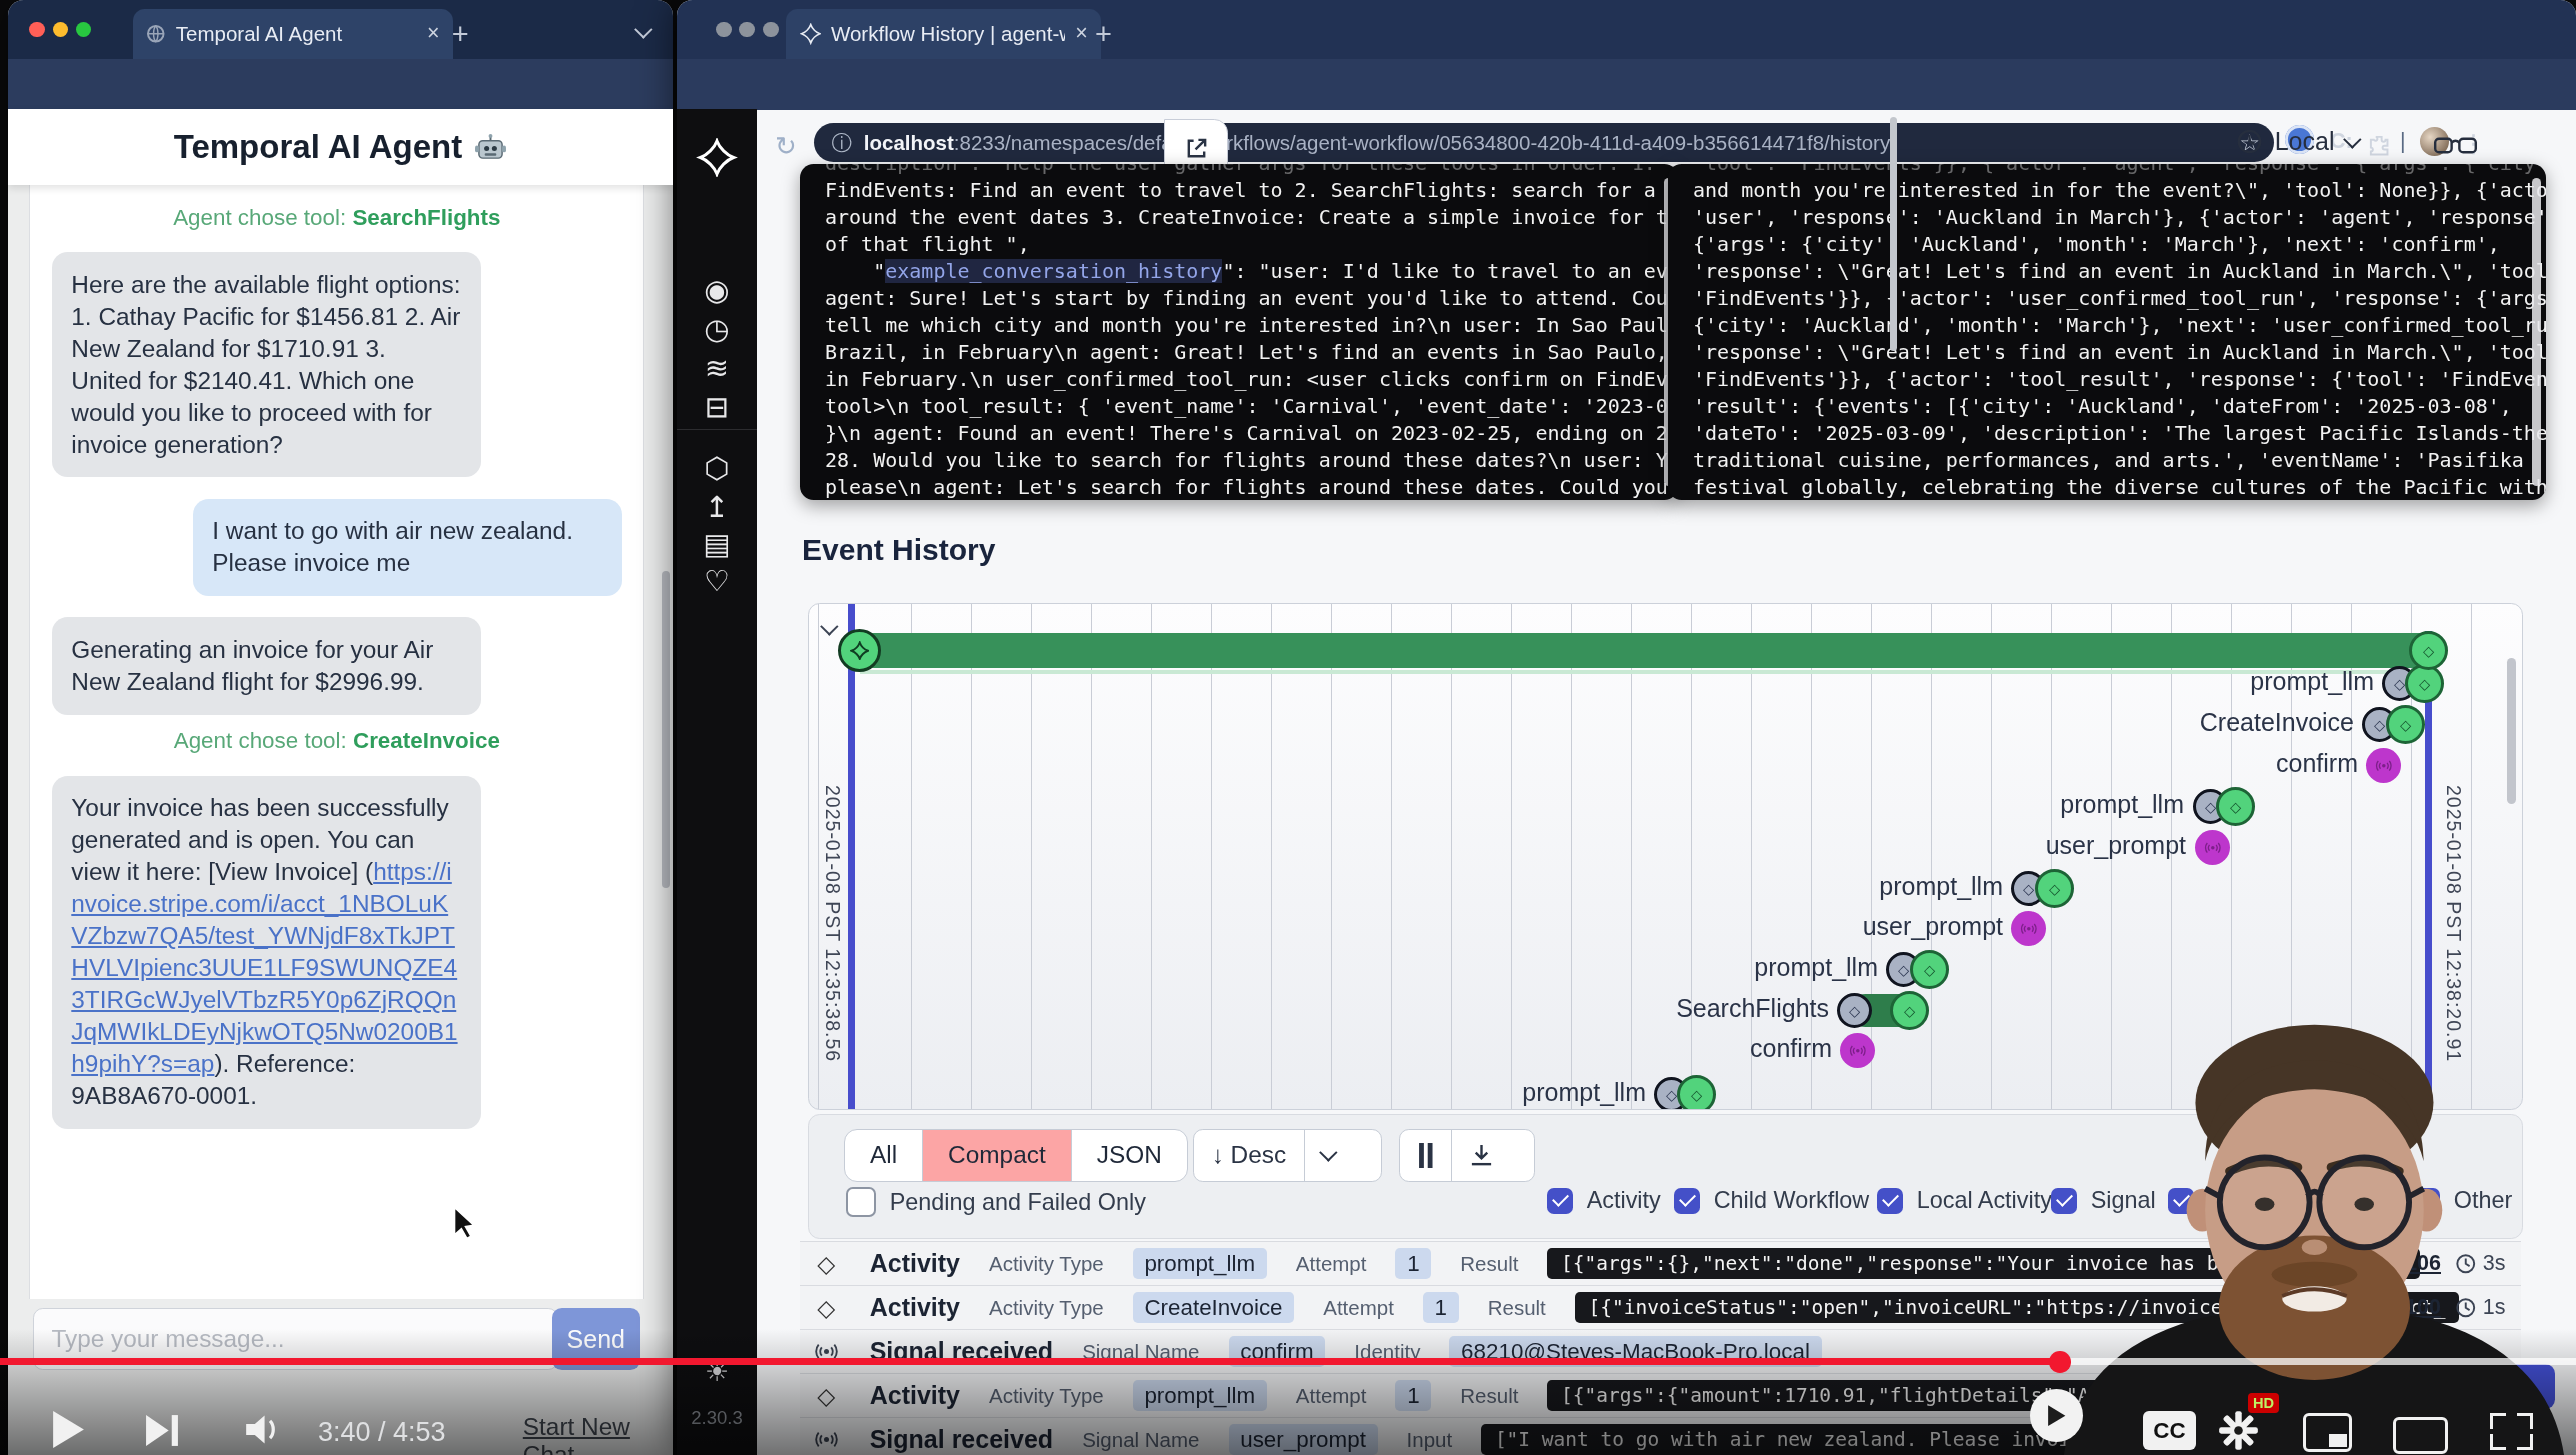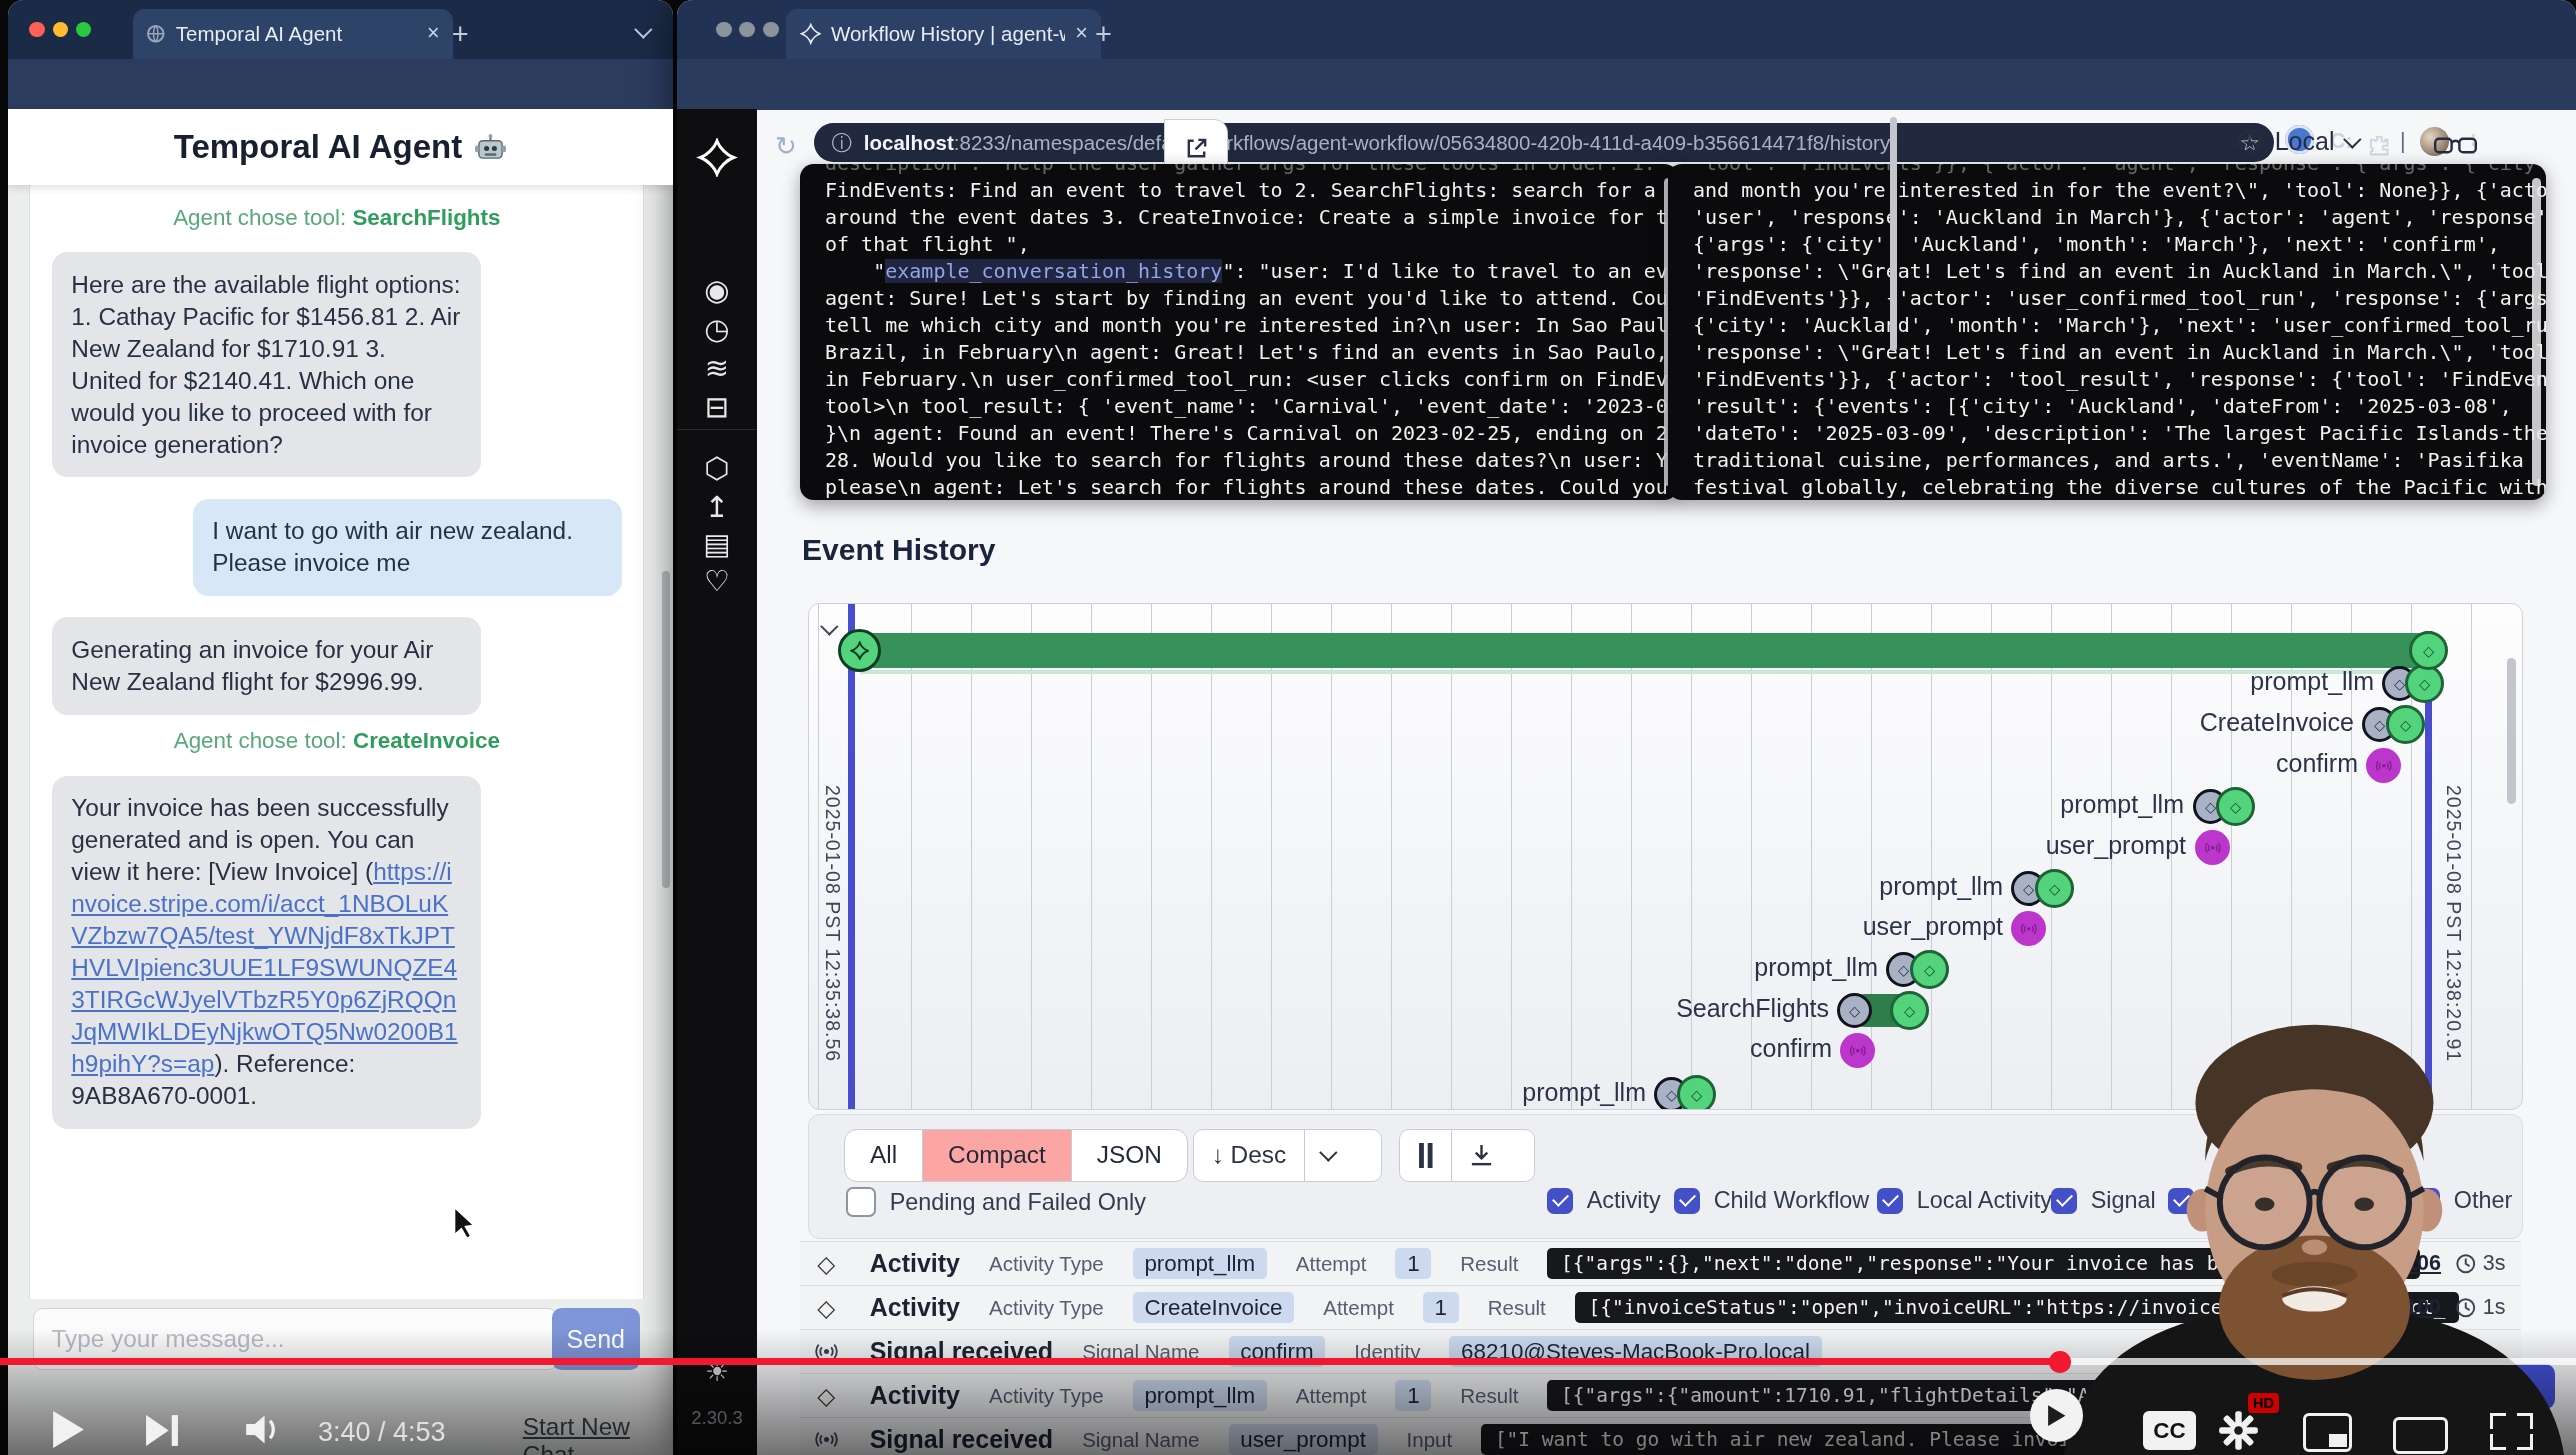--- a/index.html
+++ b/index.html
@@ -141,21 +141,21 @@
   
   #progress-red{position:absolute;left:0;top:1358px;height:6.8px;background:#f2182f;z-index:20;}
   #progress-rest{position:absolute;top:1358px;height:6.8px;right:0;background:rgba(255,255,255,.75);z-index:20;}
   #playhead{position:absolute;top:1351px;width:21.5px;height:21.5px;border-radius:50%;background:#f2182f;z-index:21;}
   #bottom-grad{position:absolute;left:0;right:0;bottom:0;height:127px;
                background:linear-gradient(rgba(0,0,0,0),rgba(0,0,0,.55));z-index:15;}
   .pc{position:absolute;z-index:22;}
   #time-display{color:#dfe0e2;font-size:27px;z-index:22;}
   #cc-btn{width:53px;height:39px;background:#f1f1f1;border-radius:5.9px;color:#111;font-weight:700;font-size:22.4px;
           display:flex;align-items:center;justify-content:center;}
-  #hd-badge{position:absolute;left:2248px;top:1393px;background:#c00;color:#000000;font-size:14.6px;font-weight:700;
+  #hd-badge{position:absolute;left:2248px;top:1393px;background:#c00;color:#bef264;font-size:14.6px;font-weight:700;
             border-radius:3.9px;padding:2px 4.9px;z-index:23;}
   #mini-ic{width:43px;height:33px;border:3.9px solid #f1f1f1;border-radius:5.9px;position:relative;}
   #mini-ic i{position:absolute;right:2px;bottom:2px;width:17.6px;height:12.7px;background:#f1f1f1;display:block;}
   #theater-ic{width:49px;height:31px;border:3.9px solid #f1f1f1;border-radius:5.9px;}
   .fs-c{position:absolute;width:12.7px;height:12.7px;border:3.9px solid #f1f1f1;}
   #autoplay-circle{width:53px;height:53px;border-radius:50%;background:#f2f2f2;display:flex;align-items:center;justify-content:center;}
   #blue-frag{position:absolute;left:2504px;top:1364px;width:51px;height:45px;background:#4350d6;border-radius:9.8px;z-index:14;}
 
   #webcam{z-index:18;}
   #cursor{z-index:30;}

